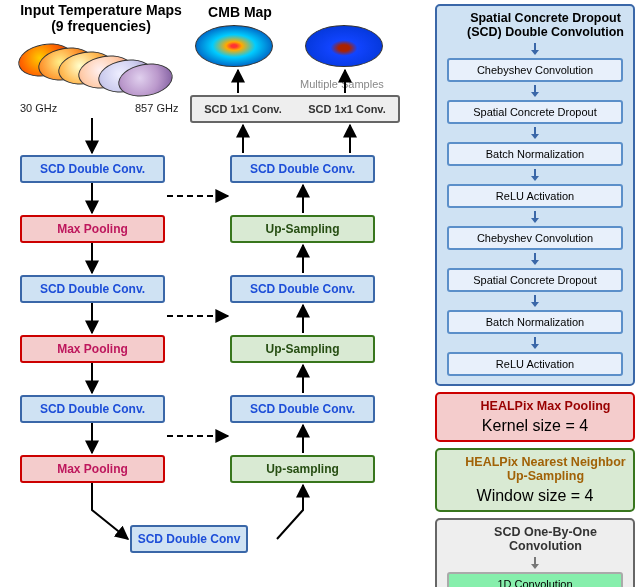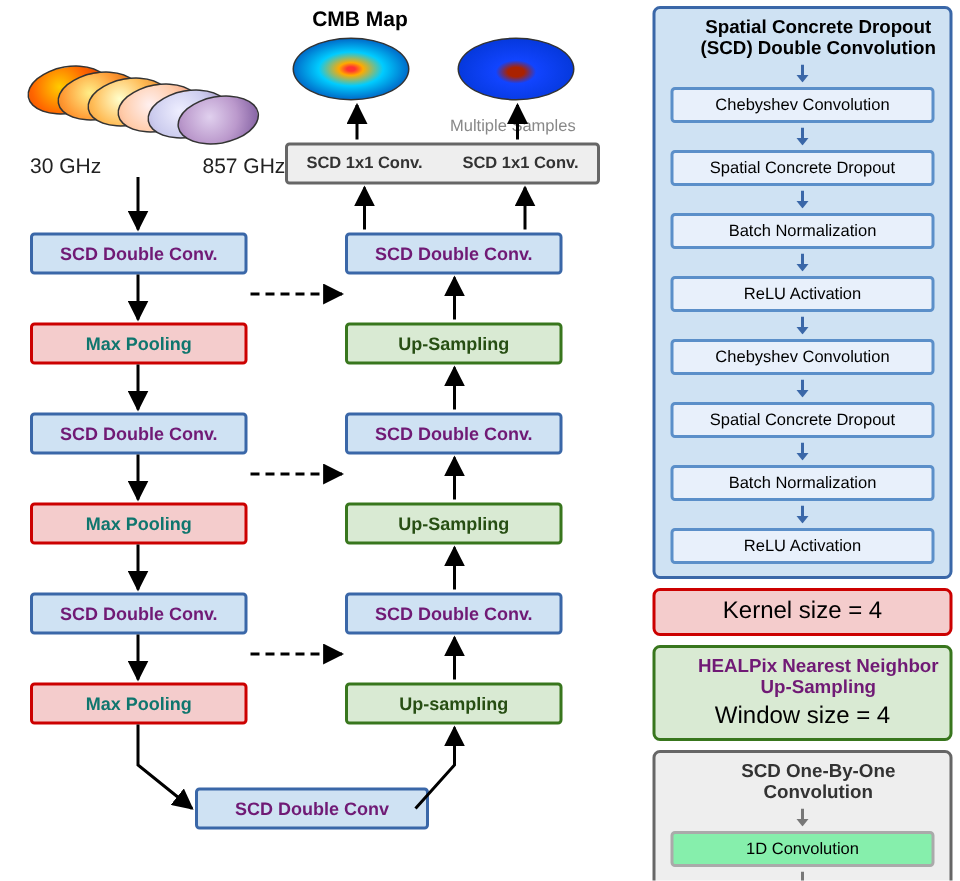--- a/index.html
+++ b/index.html
@@ -28,33 +28,33 @@
     border: 2px solid;
     border-radius: 3px;
     display: flex;
     align-items: center;
     justify-content: center;
     text-align: center;
     font-weight: bold;
     font-size: 12px;
     padding: 2px 4px;
   }
-  .blue  { background: #cfe2f3; border-color: #3a67a8; color: #701a75; }
-  .red   { background: #f4cccc; border-color: #cc0000; color: #0f766e; }
+  .blue  { background: #cfe2f3; border-color: #3a67a8; color: #1d4ed8; }
+  .red   { background: #f4cccc; border-color: #cc0000; color: #be185d; }
   .green { background: #d9ead3; border-color: #38761d; color: #274e13; }
   .gray  { background: #eeeeee; border-color: #666666; color: #333333; }
   .header {
     position: absolute;
     font-weight: bold;
     font-size: 14px;
     text-align: center;
   }
   .freq-label {
     position: absolute;
-    font-size: 14px;
+    font-size: 11px;
     color: #222;
   }
   
   svg.overlay {
     position: absolute;
     left: 0; top: 0;
     width: 430px;
     height: 587px;
     pointer-events: none;
   }
@@ -91,20 +91,22 @@
     position: absolute;
     border-radius: 50%;
     width: 78px; height: 42px;
   }
 </style>
 </head>
 <body>
 
 <div class="main">
 
+  <div class="header" style="left:16px; top:2px; width:170px; white-space:pre-line;">Input Temperature Maps
+(9 frequencies)</div>
   <div class="header" style="left:200px; top:4px; width:80px;">CMB Map</div>
 
   <div class="ellipse-row">
     <div class="ellipse" style="left:0; top:6px; background: radial-gradient(circle at 40% 40%, #ffcc00, #ff6600, #cc3300);"></div>
     <div class="ellipse" style="left:20px; top:10px; background: radial-gradient(circle at 40% 40%, #ffee88, #ff9933, #cc5500);"></div>
     <div class="ellipse" style="left:40px; top:14px; background: radial-gradient(circle at 40% 40%, #ffffcc, #ffbb55, #dd7722);"></div>
     <div class="ellipse" style="left:60px; top:18px; background: radial-gradient(circle at 40% 40%, #fff0f0, #ffccaa, #ee8866);"></div>
     <div class="ellipse" style="left:80px; top:22px; background: radial-gradient(circle at 40% 40%, #eeeeff, #ccccee, #9988bb);"></div>
     <div class="ellipse" style="left:100px; top:26px; background: radial-gradient(circle at 40% 40%, #e0d0ee, #bb99cc, #775599);"></div>
   </div>
@@ -128,21 +130,21 @@
   <div class="blk blue" style="left:20px; top:395px; width:145px; height:28px;">SCD Double Conv.</div>
   <div class="blk red" style="left:20px; top:455px; width:145px; height:28px;">Max Pooling</div>
 
   <div class="blk blue" style="left:230px; top:155px; width:145px; height:28px;">SCD Double Conv.</div>
   <div class="blk green" style="left:230px; top:215px; width:145px; height:28px;">Up-Sampling</div>
   <div class="blk blue" style="left:230px; top:275px; width:145px; height:28px;">SCD Double Conv.</div>
   <div class="blk green" style="left:230px; top:335px; width:145px; height:28px;">Up-Sampling</div>
   <div class="blk blue" style="left:230px; top:395px; width:145px; height:28px;">SCD Double Conv.</div>
   <div class="blk green" style="left:230px; top:455px; width:145px; height:28px;">Up-sampling</div>
 
-  <div class="blk blue" style="left:130px; top:525px; width:156px; height:28px;">SCD Double Conv</div>
+  <div class="blk blue" style="left:130px; top:525px; width:118px; height:28px;">SCD Double Conv</div>
 
   <svg class="overlay">
     <defs>
       <marker id="ah" viewBox="0 0 10 10" refX="9" refY="5" markerWidth="7" markerHeight="7" orient="auto">
         <path d="M 0 0 L 10 5 L 0 10 z" fill="#000"></path>
       </marker>
     </defs>
 
     <line x1="92" y1="118" x2="92" y2="153" stroke="#000" stroke-width="2" marker-end="url(#ah)"></line>
 
@@ -214,25 +216,26 @@
       </svg>
     <div class="leg-inner" style="background:#e8f0fb; border-color:#5b8fc9;">Batch Normalization</div>
     <svg class="leg-arrow-svg" width="10" height="12">
         <line x1="5" y1="0" x2="5" y2="10" stroke="#3a67a8" stroke-width="2"></line>
         <path d="M1 7 L5 12 L9 7 z" fill="#3a67a8"></path>
       </svg>
     <div class="leg-inner" style="background:#e8f0fb; border-color:#5b8fc9;">ReLU Activation</div>
   </div>
 
   <div class="leg-box" style="background:#f4cccc; border-color:#cc0000;">
+    <div class="leg-title" style="color:#990000;">HEALPix Max Pooling</div>
     <div class="leg-sub">Kernel size = 4</div>
   </div>
 
   <div class="leg-box" style="background:#d9ead3; border-color:#38761d;">
-    <div class="leg-title" style="color:#701a75;">HEALPix Nearest Neighbor Up-Sampling</div>
+    <div class="leg-title" style="color:#a16207;">HEALPix Nearest Neighbor Up-Sampling</div>
     <div class="leg-sub">Window size = 4</div>
   </div>
 
   <div class="leg-box" style="background:#eeeeee; border-color:#666666;">
     <div class="leg-title" style="color:#333;">SCD One-By-One Convolution</div>
     <svg class="leg-arrow-svg" width="10" height="12">
         <line x1="5" y1="0" x2="5" y2="10" stroke="#777" stroke-width="2"></line>
         <path d="M1 7 L5 12 L9 7 z" fill="#777"></path>
       </svg>
     <div class="leg-inner" style="background:#86efac; border-color:#aaaaaa;">1D Convolution</div>

